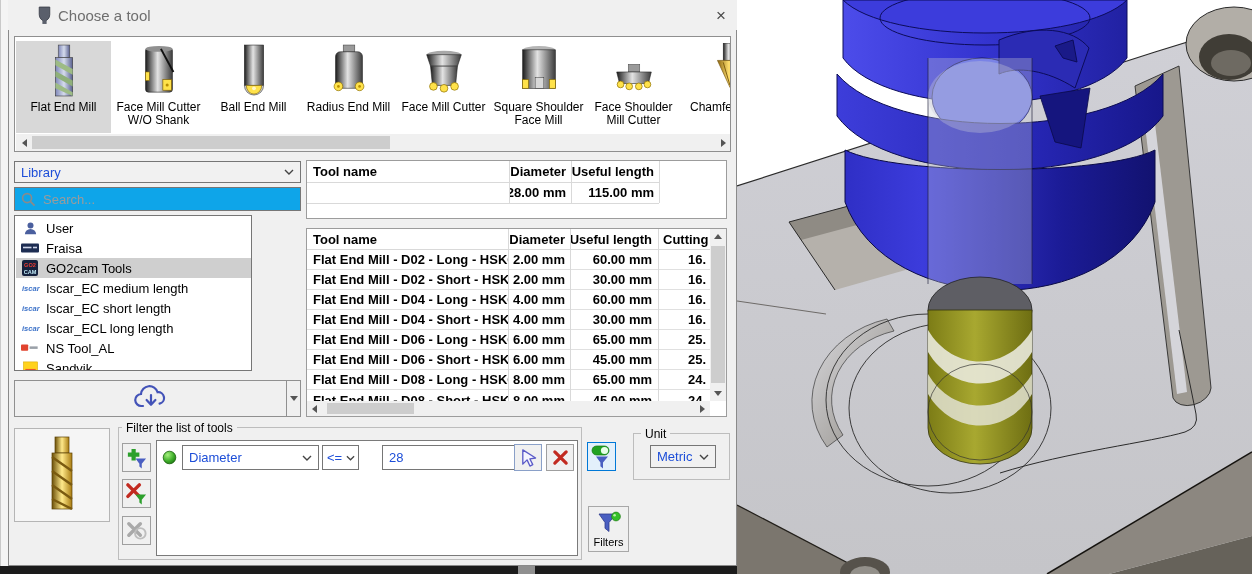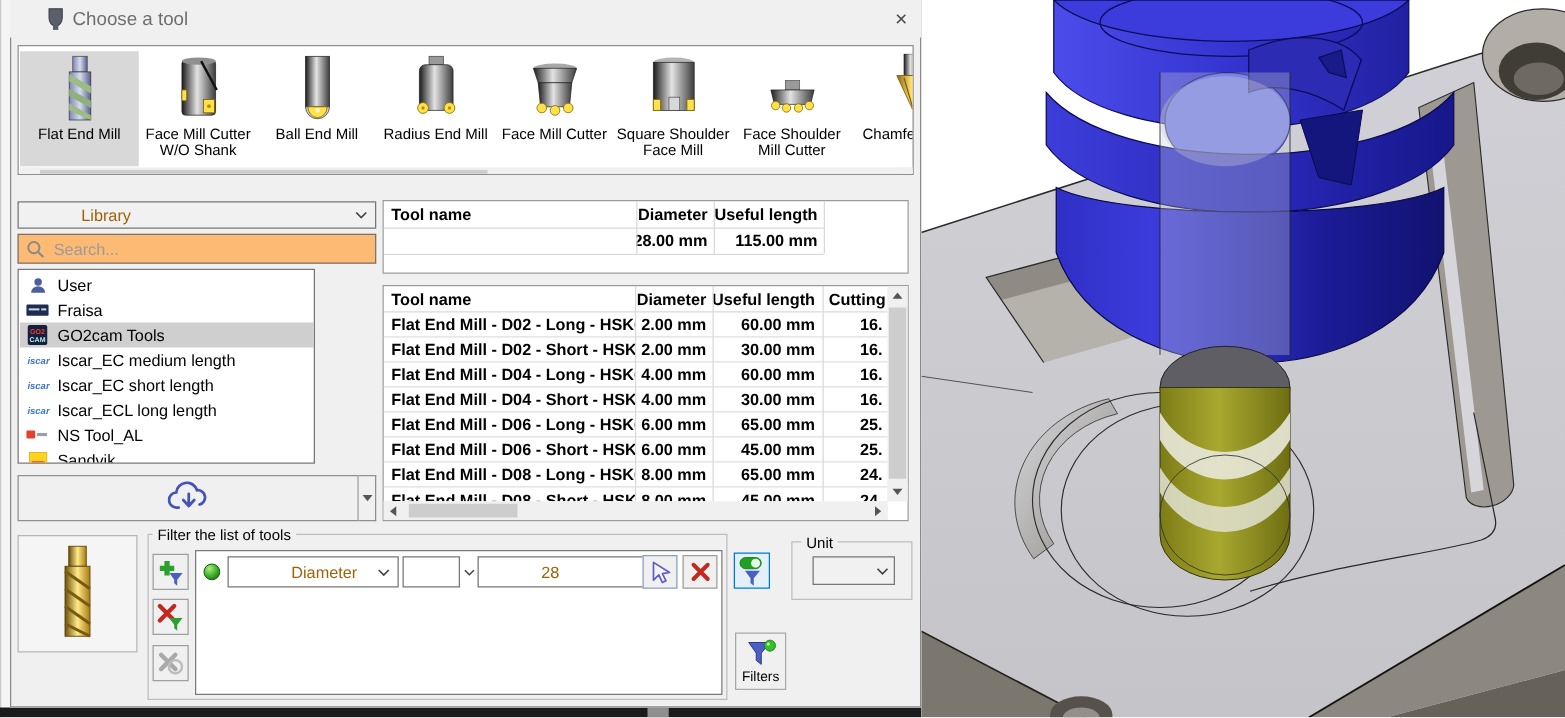--- a/index.html
+++ b/index.html
@@ -14,43 +14,43 @@
 
   
   #dialog { left:8px; top:0; width:729px; height:566px; background:#f0f0f0; border:1px solid #8a8a8a; }
   #title-bar { left:8px; top:0; width:729px; height:30px; background:#f0f0f0; }
   #title-text { left:58px; top:7px; font-size:15px; color:#6e6e6e; }
   #title-icon { left:37px; top:6px; width:15px; height:19px; }
   #close-btn { left:709px; top:5px; width:24px; height:21px; display:flex; align-items:center; justify-content:center;
                font-size:17px; color:#4a4a4a; cursor:default; }
 
   
-  #tool-strip { left:14px; top:36px; width:717px; height:104px; background:#fff; border:1px solid #8f8f8f; overflow:hidden; }
+  #tool-strip { left:14px; top:36px; width:717px; height:116px; background:#fff; border:1px solid #8f8f8f; overflow:hidden; }
   .tile { position:absolute; top:4px; width:95px; height:92px; display:flex; flex-direction:column; align-items:center; }
   .tile.sel { background:#d8d8d8; }
   .ticon { height:58px; display:flex; align-items:flex-end; justify-content:center; }
   .tlabel { margin-top:2px; font-size:12px; line-height:13px; text-align:center; color:#000; padding:0 2px; }
   .tile-last .tlabel { text-align:left; padding-left:9px; width:100%; }
 
   
   .sb-track { background:#f0f0f0; position:absolute; }
   .sb-thumb { background:#cdcdcd; position:absolute; }
   .sb-btn { position:absolute; display:flex; align-items:center; justify-content:center; background:#f0f0f0; }
   .tri-l { width:0;height:0;border-top:4px solid transparent;border-bottom:4px solid transparent;border-right:5px solid #555; }
   .tri-r { width:0;height:0;border-top:4px solid transparent;border-bottom:4px solid transparent;border-left:5px solid #555; }
   .tri-u { width:0;height:0;border-left:4px solid transparent;border-right:4px solid transparent;border-bottom:5px solid #555; }
   .tri-d { width:0;height:0;border-left:4px solid transparent;border-right:4px solid transparent;border-top:5px solid #555; }
 
   
-  .combo { border:1px solid #767676; background:#f1f1f1; display:flex; align-items:center; font-size:13px; color:#a16207;padding-left:44px; }
+  .combo { border:1px solid #767676; background:#f1f1f1; display:flex; align-items:center; font-size:13px; color:#1d4ed8; }
   .combo.white { background:#fff; }
   .combo .cv { flex:1; padding-left:6px; white-space:nowrap; overflow:hidden; }
   .chevron { margin-right:6px; flex:none; }
 
-  #search-box { left:14px; top:187px; width:287px; height:24px; background:#fdba74; border:1px solid #767676; display:flex; align-items:center; }
+  #search-box { left:14px; top:187px; width:287px; height:24px; background:#0ea5e9; border:1px solid #767676; display:flex; align-items:center; }
   #search-box svg { margin-left:6px; flex:none; }
   #search-input { border:none; outline:none; background:transparent; font-family:"Liberation Sans",sans-serif;
                   font-size:13px; margin-left:7px; width:230px; color:#222; }
   #search-input::placeholder { color:#9b9b9b; }
 
   #lib-list { left:14px; top:215px; width:238px; height:156px; background:#fff; border:1px solid #767676; overflow:hidden; }
   .lrow { position:absolute; left:1px; width:268px; height:20px; display:flex; align-items:center; font-size:13px; color:#000; }
   .lrow.sel { background:#cfcfcf; }
   .licon { width:20px; height:16px; margin-left:4px; margin-right:6px; flex:none; display:flex; align-items:center; justify-content:center; }
 

